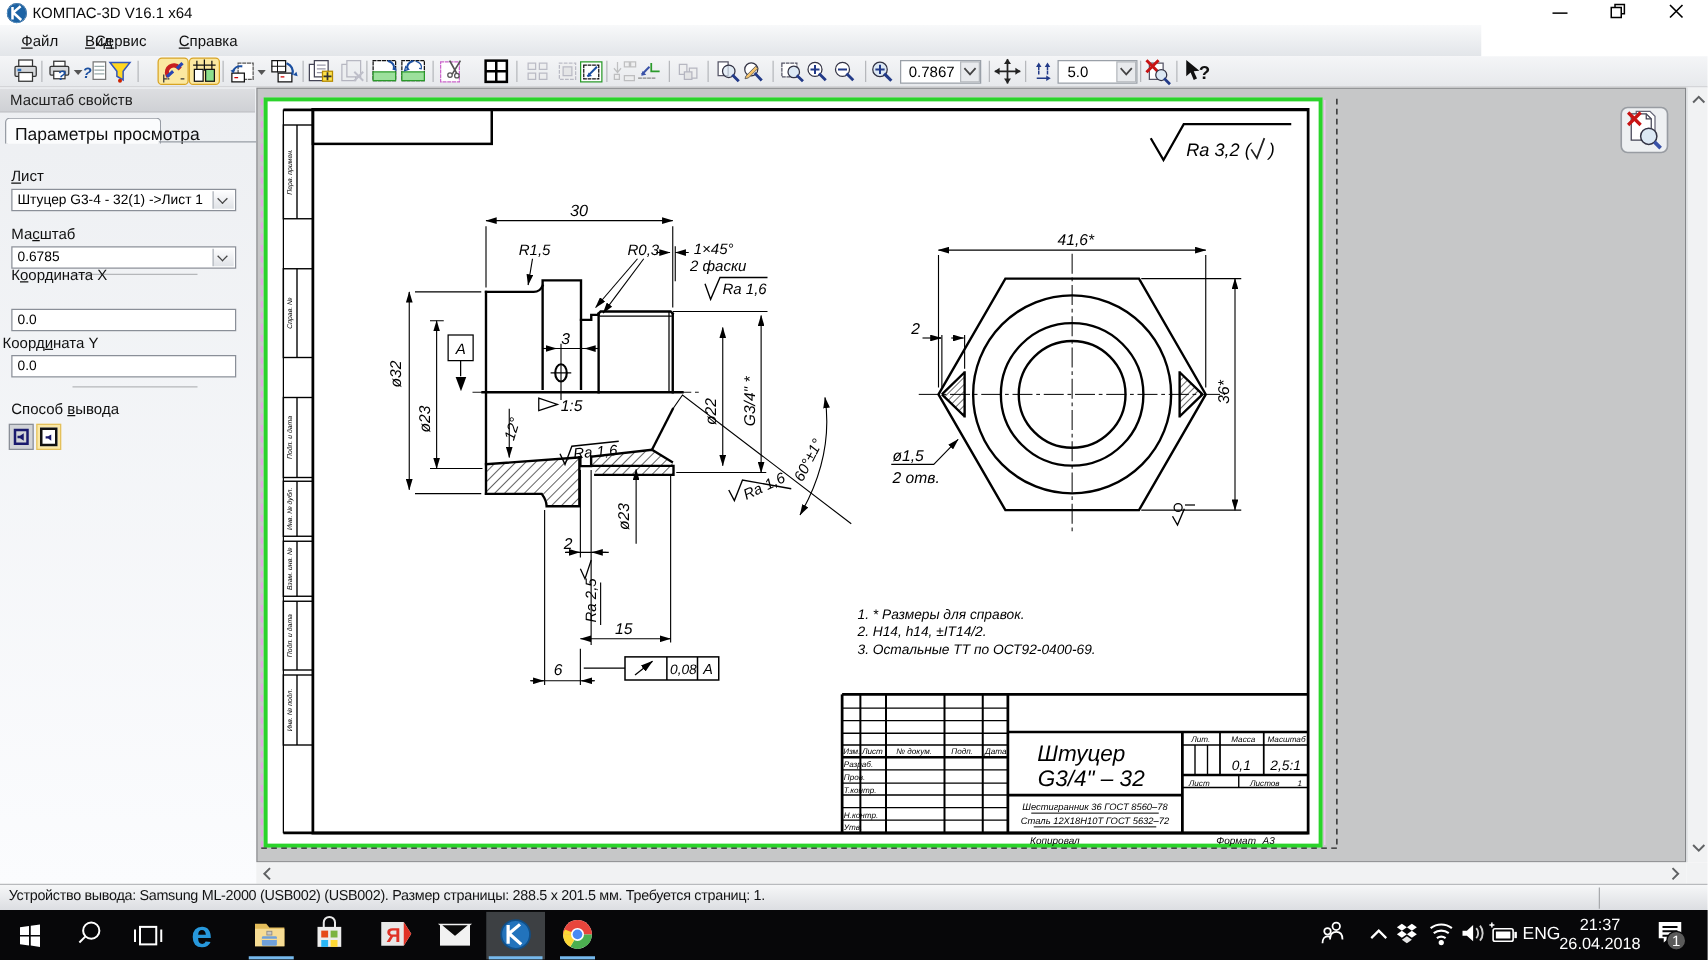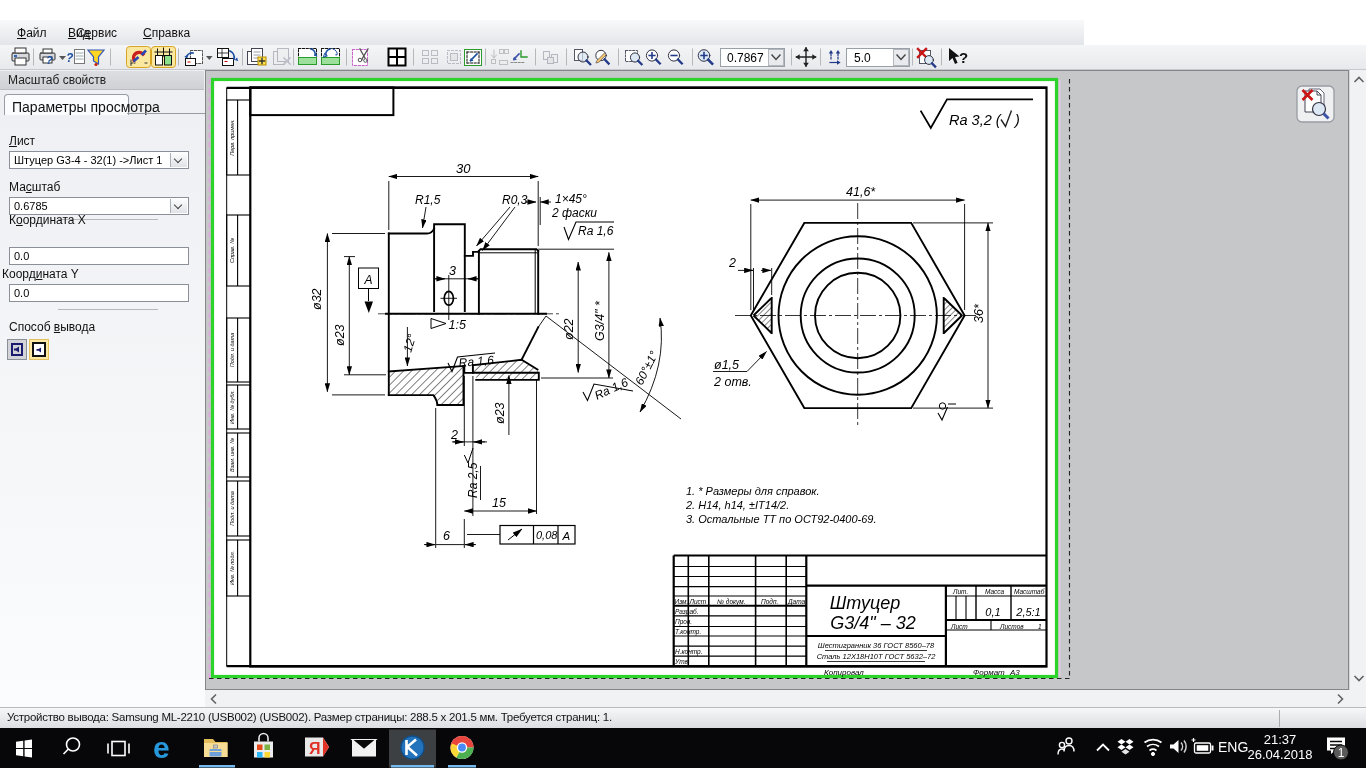--- a/index.html
+++ b/index.html
@@ -1,21 +1,21 @@
 <!DOCTYPE html>
 <html><head>
 <meta charset="utf-8">
 <style>
 html,body{margin:0;padding:0;width:1366px;height:768px;overflow:hidden;background:#fff;
 font-family:"Liberation Sans",sans-serif;}
 .abs{position:absolute;}
 #app{position:absolute;left:0;top:0;width:1366px;height:768px;}
 #titlebar{left:0;top:0;width:1366px;height:20px;background:#fff;}
 #titletxt{left:26px;top:3px;font-size:12px;color:#0a0a0a;}
-#menubar{left:0;top:20px;width:1084px;height:25px;background:linear-gradient(#f8f9fa,#e2e5e9);text-align:right;}
+#menubar{left:0;top:20px;width:1185px;height:25px;background:linear-gradient(#f8f9fa,#e2e5e9);text-align:right;}
 .mi{position:absolute;top:6px;font-size:12px;color:#111;}
 #toolbar{left:0;top:45px;width:1366px;height:25px;background:linear-gradient(#f4f5f7,#e7e9ec);border-bottom:1px solid #c7c9cd;box-sizing:border-box;}
 #panel{left:0;top:70px;width:205px;height:637px;background:linear-gradient(#edeff2,#fbfcfe);}
 #phead{left:0;top:1px;width:204px;height:18px;background:linear-gradient(#dddee1,#cfd1d5);border-bottom:1px solid #babcc0;}
 #phead span{position:absolute;left:8px;top:2px;font-size:12px;color:#222;}
 #ptab{left:4px;top:24px;width:123px;height:20px;background:#fbfcfd;border:1px solid #989da5;border-bottom:none;border-radius:4px 4px 0 0;}
 #ptab span{position:absolute;left:7px;top:4px;font-size:14px;color:#111;white-space:nowrap;}
 .plabel{position:absolute;font-size:12px;color:#101010;}
 .pfield{position:absolute;left:9px;width:180px;height:18px;background:#fff;border:1px solid #8a8f98;box-sizing:border-box;font-size:11px;color:#000;padding:2px 16px 0 4px;}
 .combobtn{position:absolute;right:1px;top:1px;width:16px;height:14px;background:linear-gradient(#fdfdfe,#dfe2e6);border-left:1px solid #aab0b8;}
@@ -26,20 +26,43 @@
 #sbsep{position:absolute;left:1279px;top:2px;width:1px;height:17px;background:#a9abae;}
 #taskbar{left:0;top:728px;width:1366px;height:40px;background:#060608;}
 #vscroll{left:1349px;top:70px;width:17px;height:620px;background:#f1f2f3;border-left:1px solid #d5d7da;box-sizing:border-box;}
 #hscroll{left:205px;top:690px;width:1144px;height:17px;background:#f1f2f3;}
 #scorner{left:1349px;top:690px;width:17px;height:17px;background:#f1f2f3;}
 </style>
 </head>
 <body>
 <div id="app">
 
+<div id="titlebar" class="abs">
+
+  <svg class="abs" style="left:5px;top:2px" width="17" height="17" viewBox="0 0 17 17">
+    <circle cx="8.5" cy="8.5" r="7.6" fill="#1c63a5" stroke="#0d3e74" stroke-width="1"></circle>
+    <path d="M5 3.5 L5 13.5 M5 8.5 L11.5 3 M5.5 8 L12 14" stroke="#fff" stroke-width="2" fill="none"></path>
+    <circle cx="8.5" cy="8.5" r="7.6" fill="none" stroke="#5b96c8" stroke-width="0.8"></circle>
+  </svg>
+
+  <span id="titletxt" class="abs">КОМПАС-3D V16.1 x64</span>
+
+  <svg class="abs" style="left:1240px;top:0" width="20" height="20">
+        <path d="M2 10.5 H14" stroke="#000" stroke-width="1.2"></path>
+      </svg>
+
+  <svg class="abs" style="left:1286px;top:0" width="20" height="20">
+        <path d="M3 6 H11 V14 H3 Z" fill="none" stroke="#000" stroke-width="1.2"></path>
+        <path d="M6 6 V3.5 H13.5 V11 H11" fill="none" stroke="#000" stroke-width="1.2"></path>
+      </svg>
+
+  <svg class="abs" style="left:1333px;top:0" width="20" height="20">
+        <path d="M3 4 L13 14 M13 4 L3 14" stroke="#000" stroke-width="1.3"></path>
+      </svg>
+</div>
 
 <div id="menubar" class="abs">
   <span class="mi" style="left:17px"><span class="u">Ф</span>айл</span>
   <span class="mi" style="left:68px"><span class="u">В</span>ид</span>
   <span class="mi" style="left:76px">С<span class="u">е</span>рвис</span>
   <span class="mi" style="left:143px"><span class="u">С</span>правка</span>
 </div>
 
 <div id="toolbar" class="abs">
 <svg width="1366" height="24" viewBox="0 0 1366 24">
@@ -700,21 +723,21 @@
         <path d="M6 1.5 L1.5 6 L6 10.5" fill="none" stroke="#606264" stroke-width="1.6"></path>
       </svg>
   <svg class="abs" style="left:1131px;top:3px" width="8" height="12">
         <path d="M2 1.5 L6.5 6 L2 10.5" fill="none" stroke="#606264" stroke-width="1.6"></path>
       </svg>
 </div>
 
 <div id="scorner" class="abs"></div>
 
 <div id="statusbar" class="abs">
-  <span class="st">Устройство вывода: Samsung ML-2210 (USB002) (USB002). Размер страницы: 288.5 x 201.5 мм. Требуется страниц: 1.</span>
+  <span class="st">Устройство вывода: Samsung ML-2000 (USB002) (USB002). Размер страницы: 288.5 x 201.5 мм. Требуется страниц: 1.</span>
   <span id="sbsep"></span>
 </div>
 
 <svg id="taskbar" class="abs" style="left:0;top:728px" width="1366" height="40" viewBox="0 0 1366 40">
 <g transform="translate(0,1.5)">
 </g>
       <rect x="0" y="-2" width="1366" height="42" fill="#070709" transform="translate(0,0)"></rect>
       <g transform="translate(0,1.5)">
 
 <g fill="#fff">

